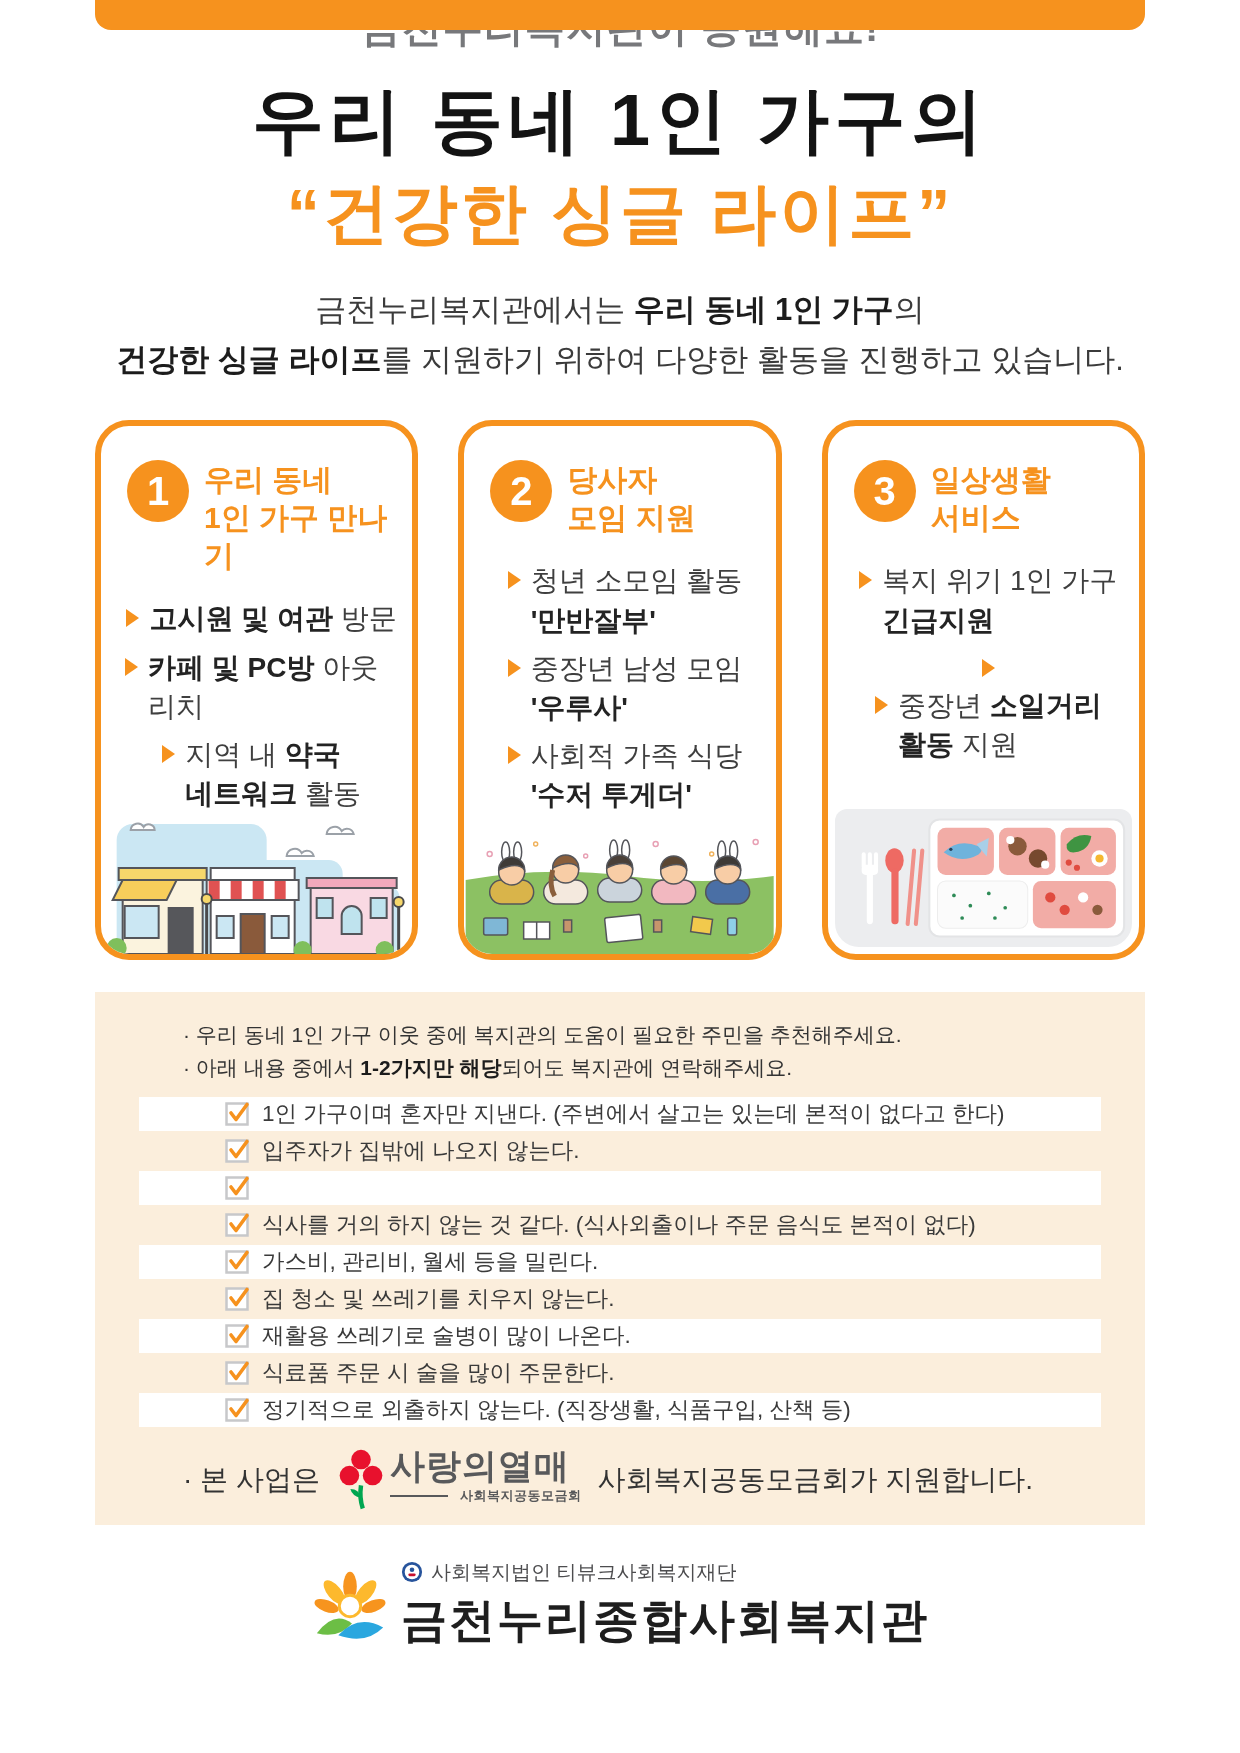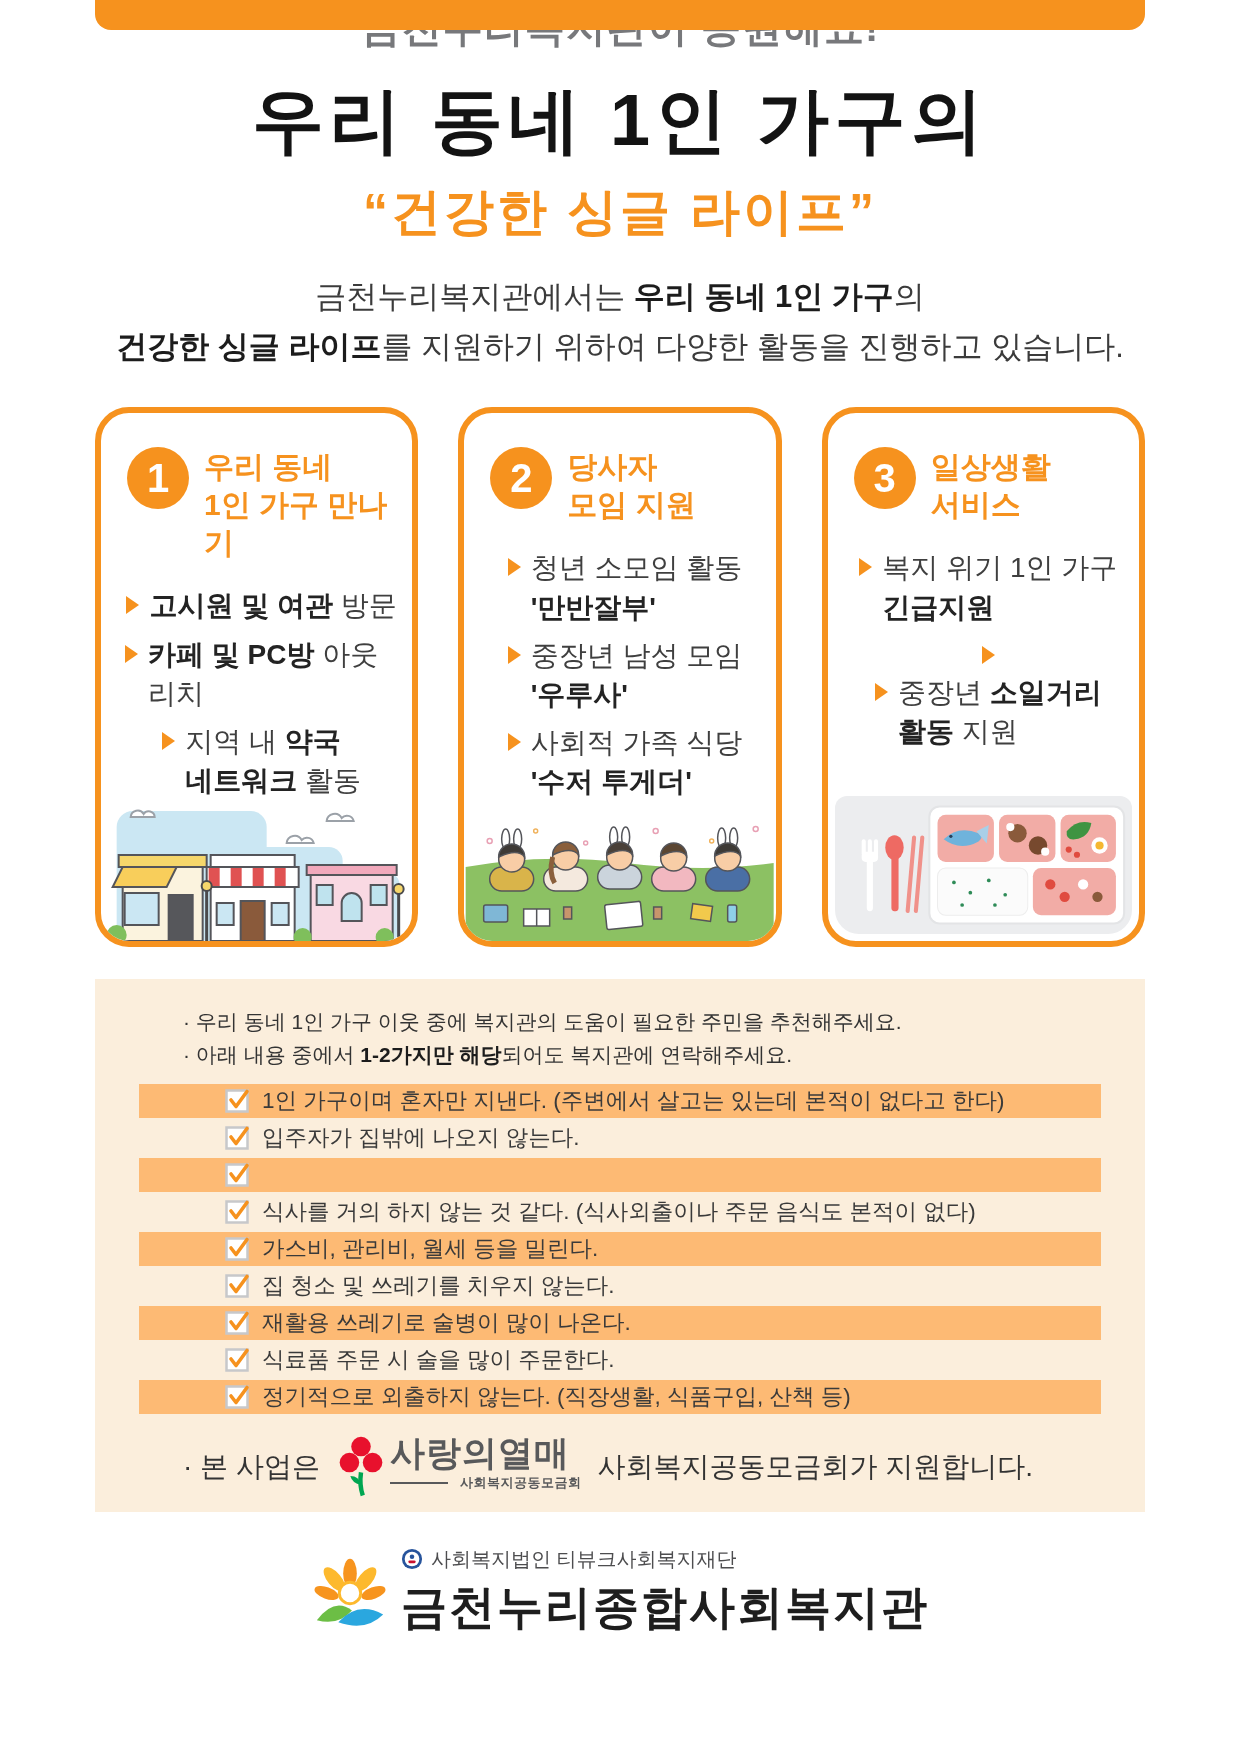--- a/index.html
+++ b/index.html
@@ -11,21 +11,21 @@
   body{
     width:1240px;height:1753px;position:relative;background:#fff;overflow:hidden;
     font-family:"Liberation Sans","DejaVu Sans",sans-serif;color:var(--ink);
   }
   .top-bar{position:absolute;top:0;left:95px;width:1050px;height:30px;
     background:var(--orange);border-radius:0 0 16px 16px;}
   .support-line{text-align:center;font-size:40px;font-weight:700;
     color:#77787B;letter-spacing:1px;}
   .title-black{text-align:center;margin-top:18px;font-size:72px;font-weight:900;
     color:#131313;letter-spacing:5px;}
-  .title-orange{text-align:center;margin-top:10px;font-size:50px;font-weight:900;
+  .title-orange{text-align:center;font-size:66px;font-weight:900;
     color:var(--orange);letter-spacing:3px;}
   .intro{text-align:center;margin-top:26px;font-size:31px;line-height:1.6;color:#3B3B3B;}
   .intro .b,.seg .b{font-weight:800;color:#1C1C1C;}
 
   .cards{width:1050px;margin:36px auto 0;display:flex;gap:40px;}
   .card{position:relative;flex:1;height:540px;border:6px solid var(--orange);
     border-radius:34px;background:#fff;overflow:hidden;box-sizing:border-box;}
   .card-head{display:flex;gap:15px;padding:34px 10px 0 26px;align-items:flex-start;}
   .num-circle{width:62px;height:62px;border-radius:50%;background:var(--orange);
     color:#fff;font-size:40px;font-weight:800;display:flex;align-items:center;
@@ -41,21 +41,21 @@
   .illus-street{height:152px;}
   .illus-friends{height:140px;}
   .illus-meal{left:7px;right:7px;bottom:7px;height:138px;background:#ECEDEF;
     border-radius:12px 12px 24px 24px;}
 
   .notice{width:1050px;margin:32px auto 0;background:var(--beige);
     padding:26px 0 8px;box-sizing:border-box;}
   .notice-intro{margin-left:88px;font-size:21px;line-height:1.58;color:#333;}
   .check-list{margin:12px auto 0;width:962px;}
   .check-row{display:flex;align-items:center;gap:13px;height:34px;margin-bottom:3px;padding-left:86px;box-sizing:border-box;}
-  .check-row.white{background:#fdba74;}
+  .check-row.white{background:#ffffff;}
   .cbx{width:24px;height:24px;flex:none;}
   .cbx svg{overflow:visible;display:block;width:100%;height:100%;}
   .check-text{font-size:22.5px;color:#3A3A3A;white-space:nowrap;}
   .funding{display:flex;align-items:center;gap:16px;margin:16px 0 0 88px;height:74px;}
   .funding-text{font-size:28px;color:#333;}
   .fruit-logo{display:flex;align-items:flex-start;gap:4px;}
   .fruit-logo svg{width:50px;height:64px;flex:none;}
   .fruit-cols{display:flex;flex-direction:column;align-items:flex-start;}
   .fruit-title{font-size:35px;font-weight:800;color:#58595B;letter-spacing:1px;line-height:1.05;}
   .fruit-sub{display:flex;align-items:center;gap:12px;margin-top:3px;}

